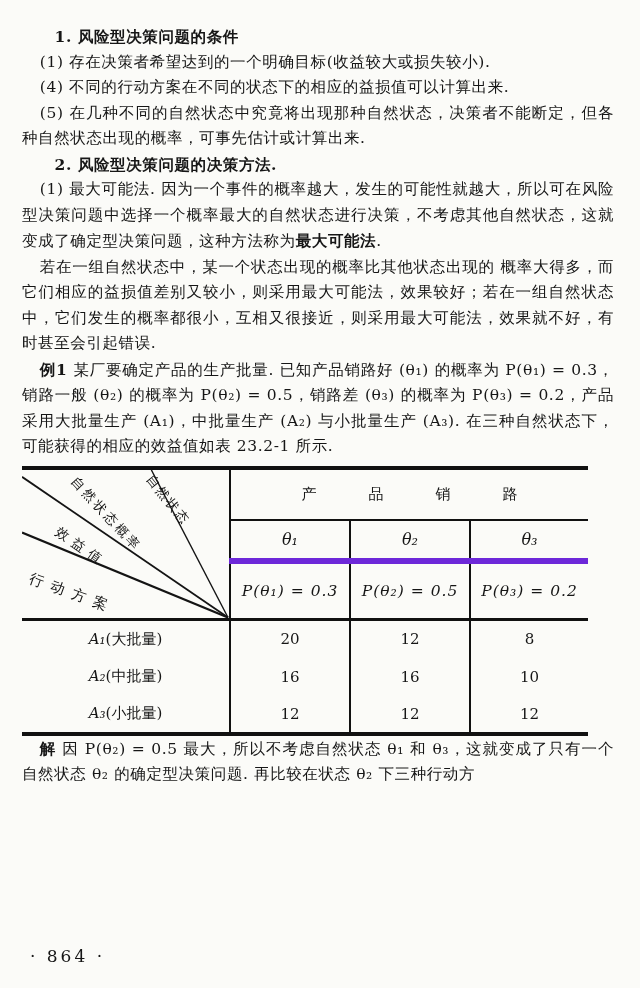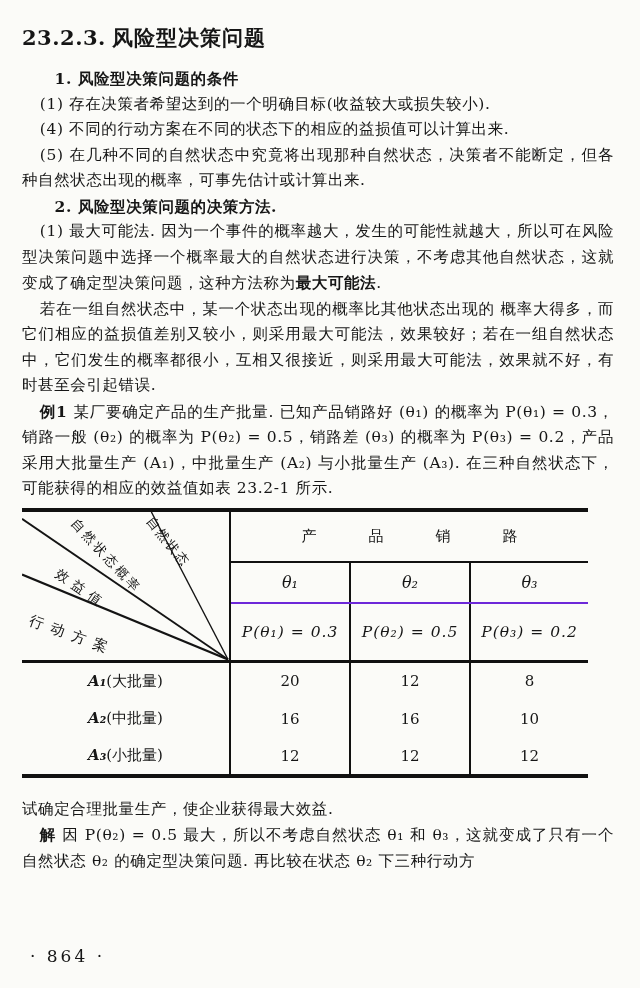--- a/index.html
+++ b/index.html
@@ -41,38 +41,37 @@
   td.corner svg { position: absolute; left: 0; top: 0; width: 100%; height: 100%; }
   .dlab { position: absolute; white-space: nowrap; transform-origin: 0 0;
           font-family: "DejaVu Sans", "Liberation Sans", sans-serif; color: #141414; }
   .lab-ns  { left: 134px; top: 1px;  font-size: 13px;   letter-spacing: 2px; transform: rotate(51deg); }
   .lab-nsp { left: 58px;  top: 3px;  font-size: 13px;   letter-spacing: 3px; transform: rotate(47deg); }
   .lab-bv  { left: 40px;  top: 53px; font-size: 13.5px; letter-spacing: 6px; transform: rotate(35deg); }
   .lab-ap  { left: 11px;  top: 99px; font-size: 14.5px; letter-spacing: 8px; transform: rotate(20deg); }
 
   td.ghead { height: 48px; border-bottom: 2px solid #111;
              letter-spacing: 52px; text-indent: 52px; font-size: 15.5px; }
-  tr.staterow td { height: 38px; border-bottom: 2px solid #6d28d9;
+  tr.staterow td { height: 38px; border-bottom: 6px solid #6d28d9;
                    font-style: italic; font-size: 16px; }
   tr.probrow td  { height: 54px; border-bottom: 3px solid #111;
                    font-style: italic; font-size: 15.5px; letter-spacing: 1px; }
   td.vline { border-right: 2px solid #111; }
   tr.brow td { height: 38px; font-size: 15px; }
   td.rowlab { border-right: 2px solid #111; }
-  td.rowlab i { font-style: italic; font-weight: bold; margin-right: 0; }
+  td.rowlab i { font-style: italic; font-weight: normal; margin-right: 0; }
 
   .pageno { position: absolute; left: 30px; top: 946px; font-size: 17px;
             letter-spacing: 3px; }
 </style>
 </head>
 <body>
 
 <div class="page">
 
-  <h1 class="title"><span class="num">23.2.3.</span><span>风险型决策问题</span></h1>
 
   <p class="h2">1. 风险型决策问题的条件</p>
 
   <p class="li">(1) 存在决策者希望达到的一个明确目标(收益较大或损失较小).</p>
   <p class="li">(4) 不同的行动方案在不同的状态下的相应的益损值可以计算出来.</p>
   <p class="li">(5) 在几种不同的自然状态中究竟将出现那种自然状态，决策者不能断定，但各种自然状态出现的概率，可事先估计或计算出来.</p>
 
   <p class="h2">2. 风险型决策问题的决策方法.</p>
 
   <p class="li"><span>(1) 最大可能法. 因为一个事件的概率越大，发生的可能性就越大，所以可在风险型决策问题中选择一个概率最大的自然状态进行决策，不考虑其他自然状态，这就变成了确定型决策问题，这种方法称为</span><b class="inline">最大可能法</b><span>.</span></p>
@@ -128,19 +127,18 @@
     </tr>
     <tr class="brow">
       <td class="rowlab"><i>A₃</i><span>(小批量)</span></td>
       <td class="vline">12</td>
       <td class="vline">12</td>
       <td>12</td>
     </tr>
   </tbody>
     </table>
 
-  <p class="noindent" style="margin-top: 19px;">试确定合理批量生产，使企业获得最大效益.</p>
 
   <p class="li"><b class="lead-label">解</b><span>因 P(θ₂) = 0.5 最大，所以不考虑自然状态 θ₁ 和 θ₃，这就变成了只有一个自然状态 θ₂ 的确定型决策问题.  再比较在状态 θ₂ 下三种行动方</span></p>
 
   <div class="pageno">· 864 ·</div>
 
 </div>
 
 </body></html>

